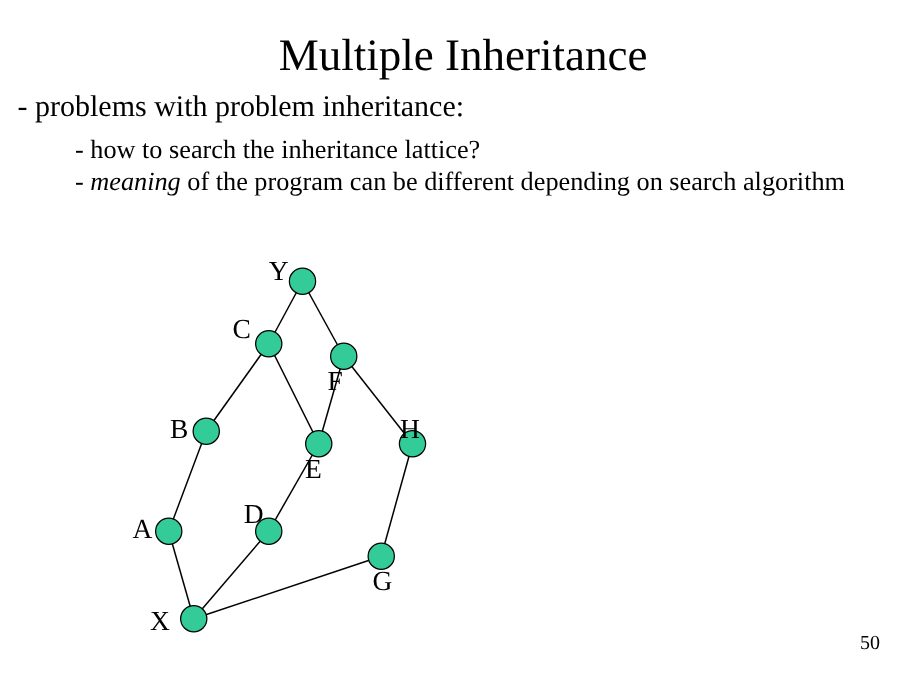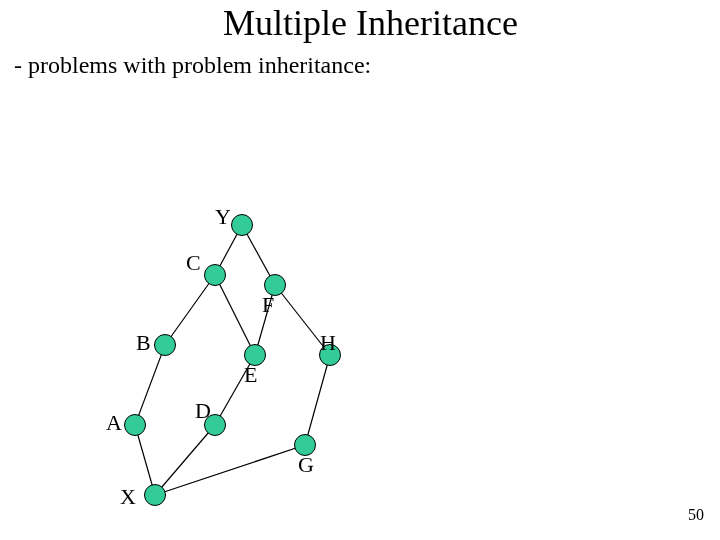--- a/index.html
+++ b/index.html
@@ -8,21 +8,21 @@
       height: 540px;
       background: #fff;
       font-family: "Times New Roman", Times, serif;
       color: #000;
       position: relative;
       overflow: hidden;
     }
     .title {
       text-align: center;
       font-size: 36px;
-      margin-top: 2px;
+      margin-top: 23px;
       font-weight: normal;
       padding-left: 21px;
     }
     .main-bullet {
       font-size: 24px;
       margin-top: 8px;
       margin-left: 14px;
     }
     .sub-list {
       margin-top: 6px;
@@ -74,20 +74,24 @@
     }
   </style>
 </head>
 <body>
 
 <h1 class="title">Multiple Inheritance</h1>
 
 <div class="main-bullet">- problems with problem inheritance:</div>
 
 <div class="sub-list">
+  <div class="sub-item">- how to search the inheritance lattice?</div>
+  <div class="sub-item">
+    <span>- </span><span class="italic">meaning</span><span> of the program can be different depending on search algorithm</span>
+  </div>
 </div>
 
 <div class="diagram">
   <svg class="edges">
 
     <line x1="242" y1="25" x2="215" y2="75"></line>
     <line x1="242" y1="25" x2="275" y2="85"></line>
     <line x1="215" y1="75" x2="165" y2="145"></line>
     <line x1="215" y1="75" x2="255" y2="155"></line>
     <line x1="275" y1="85" x2="255" y2="155"></line>

